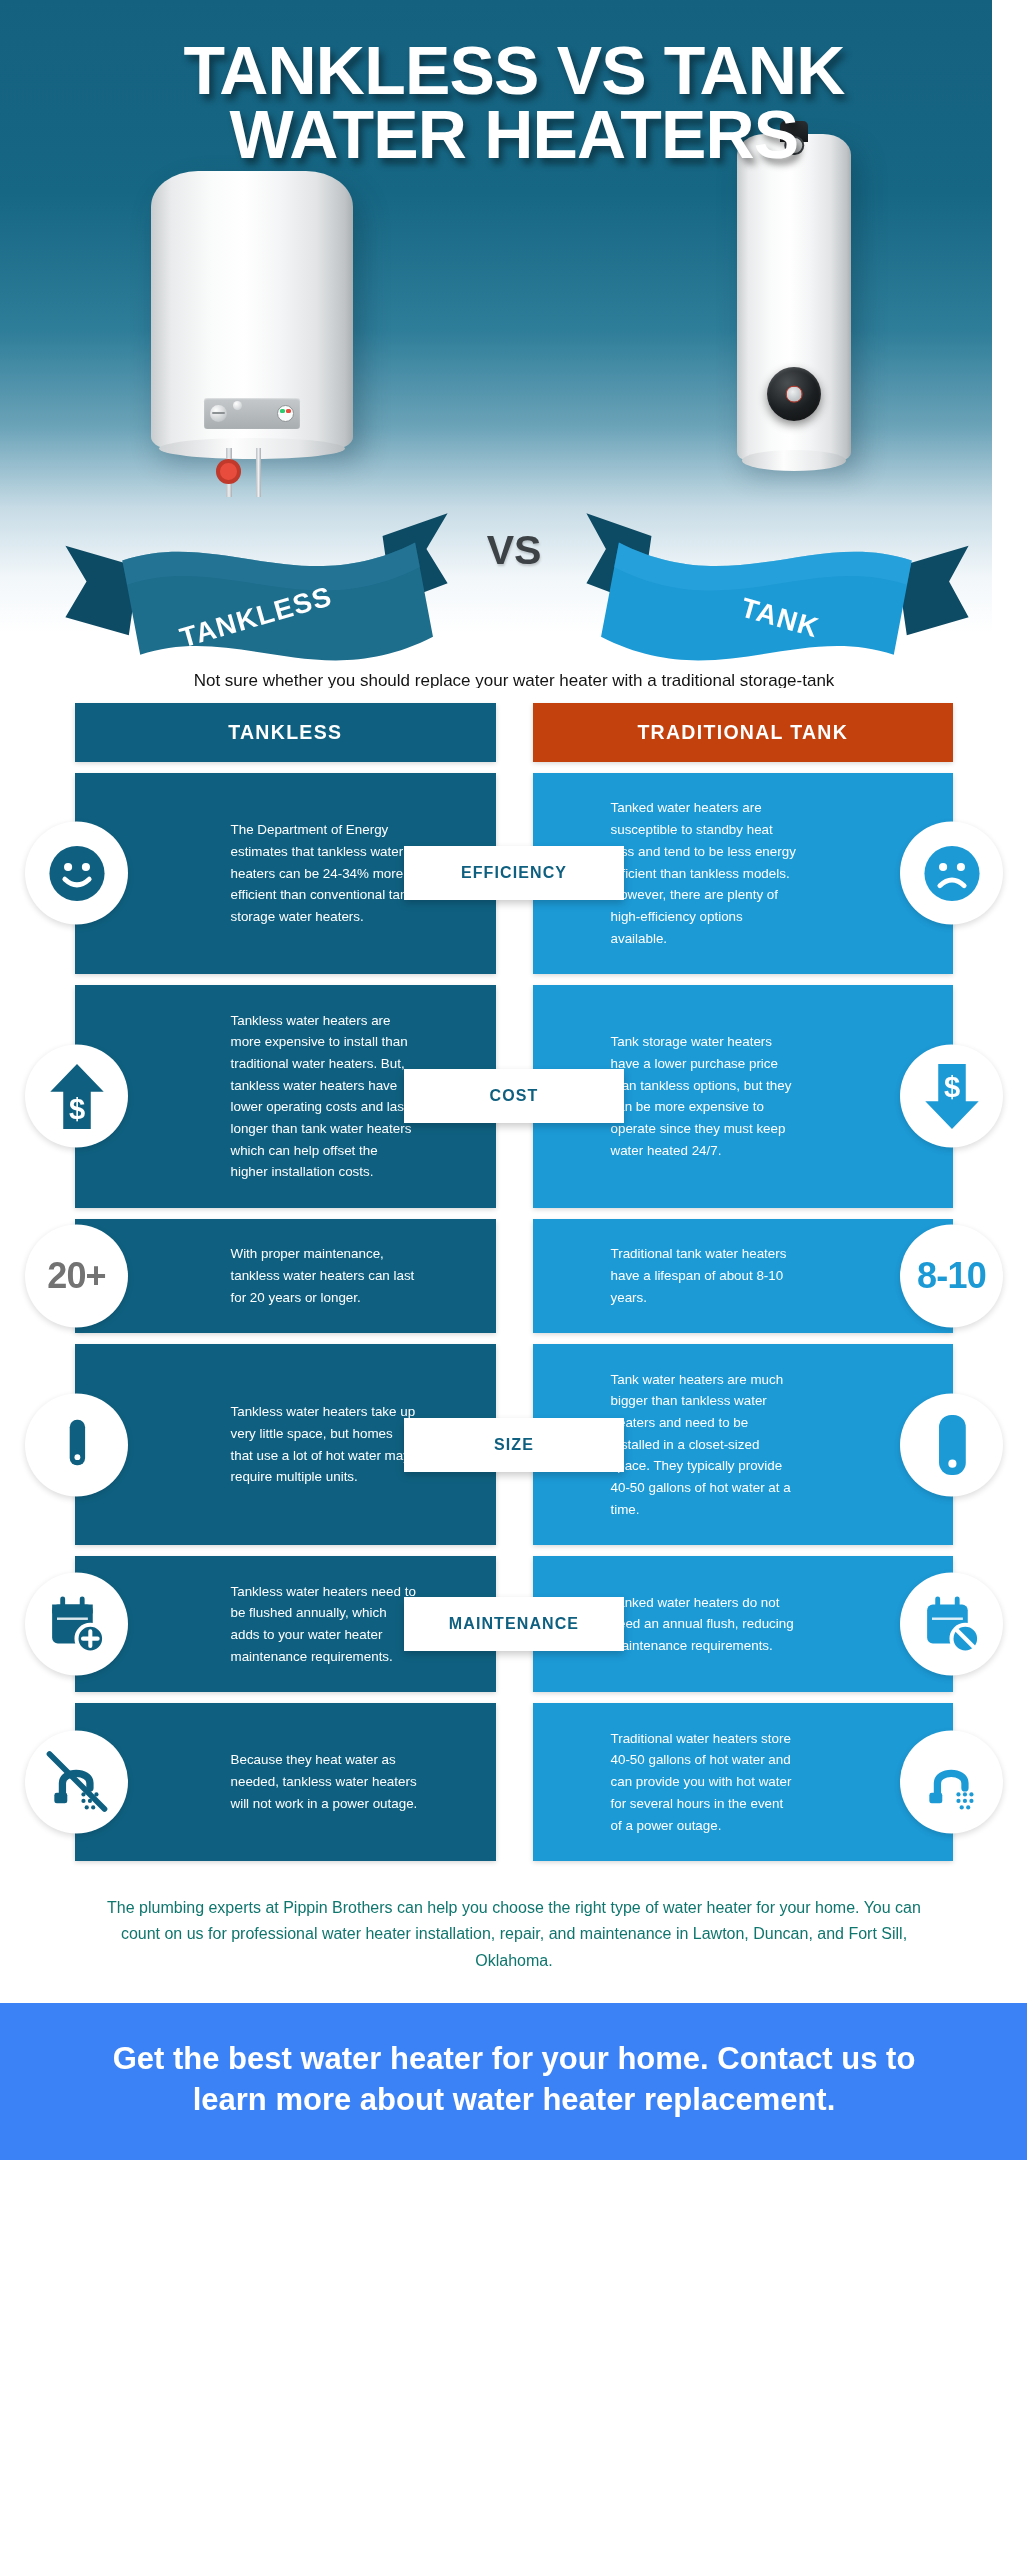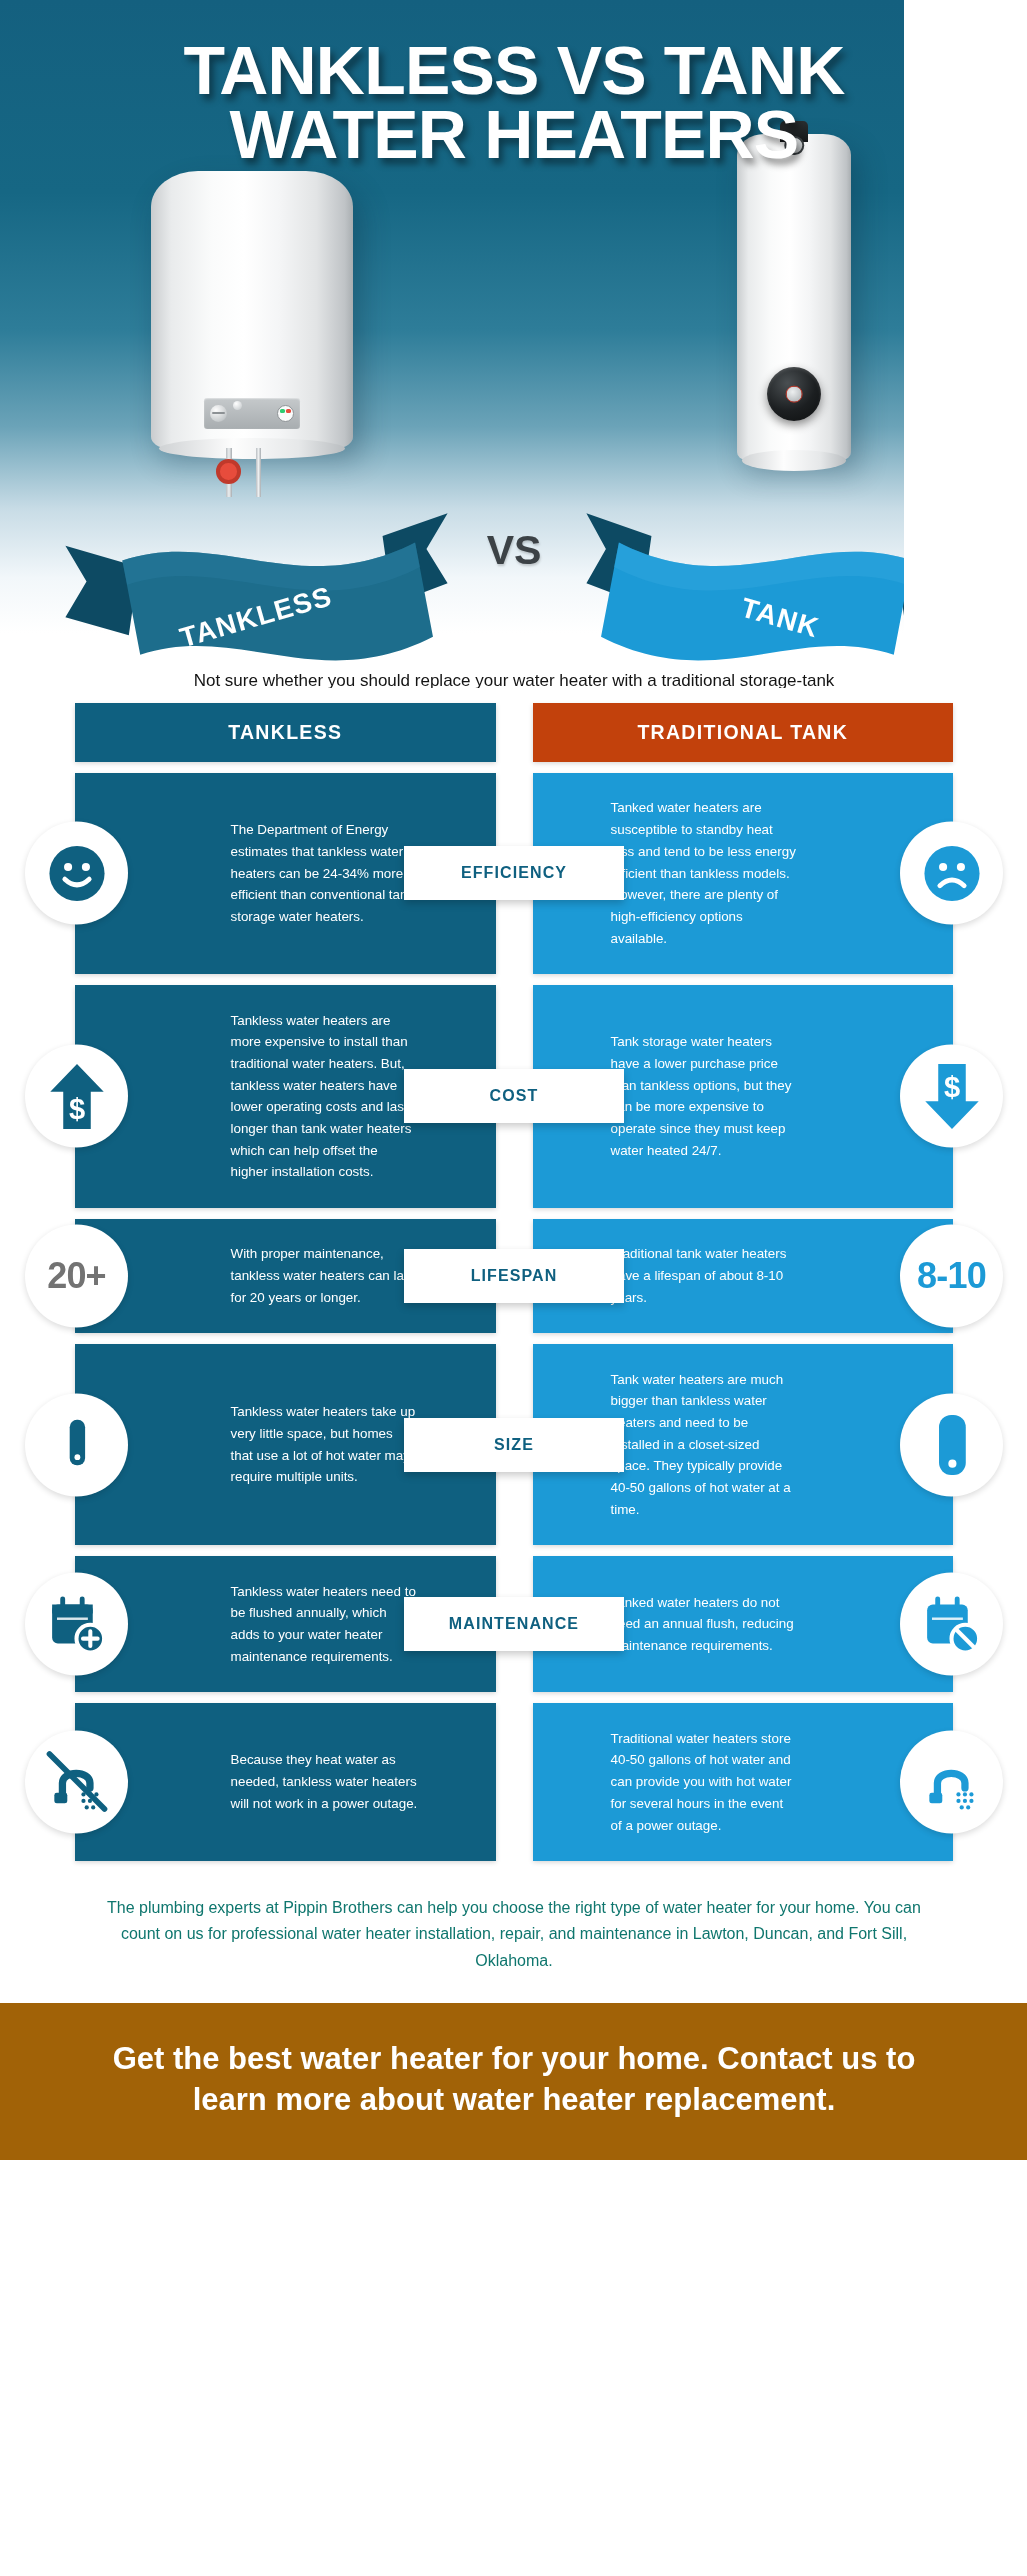--- a/index.html
+++ b/index.html
@@ -5,21 +5,21 @@
   * { box-sizing: border-box; margin: 0; padding: 0; }
   html, body { background: #ffffff; }
   body {
     width: 1028px; height: 2576px;
     font-family: "Liberation Sans", sans-serif;
     position: relative; overflow: hidden;
   }
 
   
   .hero {
-    position: relative; width: 904px; height: 688px;
+    position: relative; width: 992px; height: 688px;
     background: linear-gradient(180deg,
         #14607F 0%, #166784 28%, #2E7D99 48%,
         #6BA3B8 62%, #C8DCE6 74%, #F2F7FA 84%, #FFFFFF 92%);
     overflow: hidden;
   }
   .hero-title {
     position: absolute; top: 39px; left: 0; width: 1028px;
     text-align: center; z-index: 6;
     color: #ffffff; font-weight: 800;
     font-size: 68px; line-height: 0.94;
@@ -208,21 +208,21 @@
   .num.dark  { color: #737373; }
   .num.light { color: #1C9AD6; }
 
   
   .closing {
     width: 1028px; text-align: center; padding: 34px 104px 29px;
     color: #0f766e; font-size: 16px; line-height: 1.66;
     font-family: "Liberation Sans", sans-serif;
   }
   .cta {
-    width: 1028px; background: #a16207; color: #ffffff;
+    width: 1028px; background: #3b82f6; color: #ffffff;
     text-align: center; padding: 36px 107px 39px;
     font-weight: 800; font-size: 31px; line-height: 1.32;
     font-family: "Liberation Sans", sans-serif;
   }
 </style>
 </head>
 <body>
 
 <div class="hero">
 
@@ -336,21 +336,20 @@
     </div>
   </div>
 
   <div class="row">
     <div class="cell dark">
       <div class="badge left">
         <span class="num dark">20+</span>
       </div>
       <div class="cell-text">With proper maintenance, tankless water heaters can last for 20 years or longer.</div>
     </div>
-    <div class="row-label">LIFESPAN</div>
     <div class="cell light">
       <div class="cell-text">Traditional tank water heaters have a lifespan of about 8-10 years.</div>
       <div class="badge right">
         <span class="num light">8-10</span>
       </div>
     </div>
   </div>
 
   <div class="row">
     <div class="cell dark">

